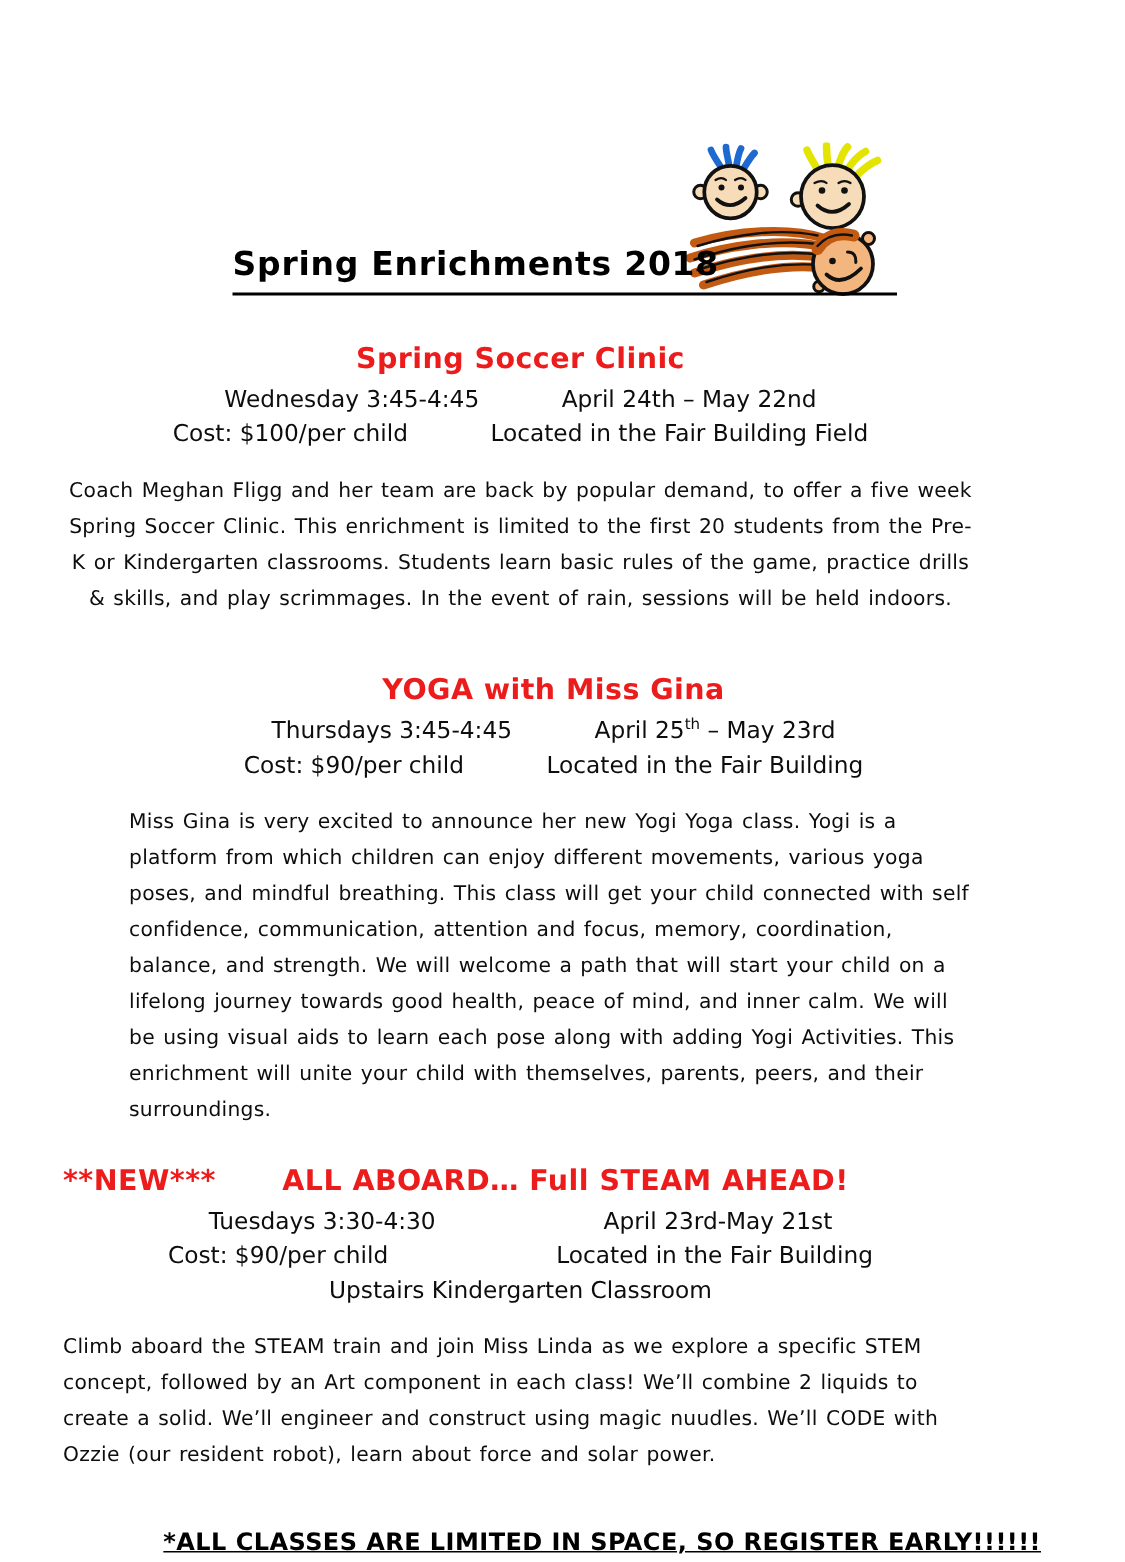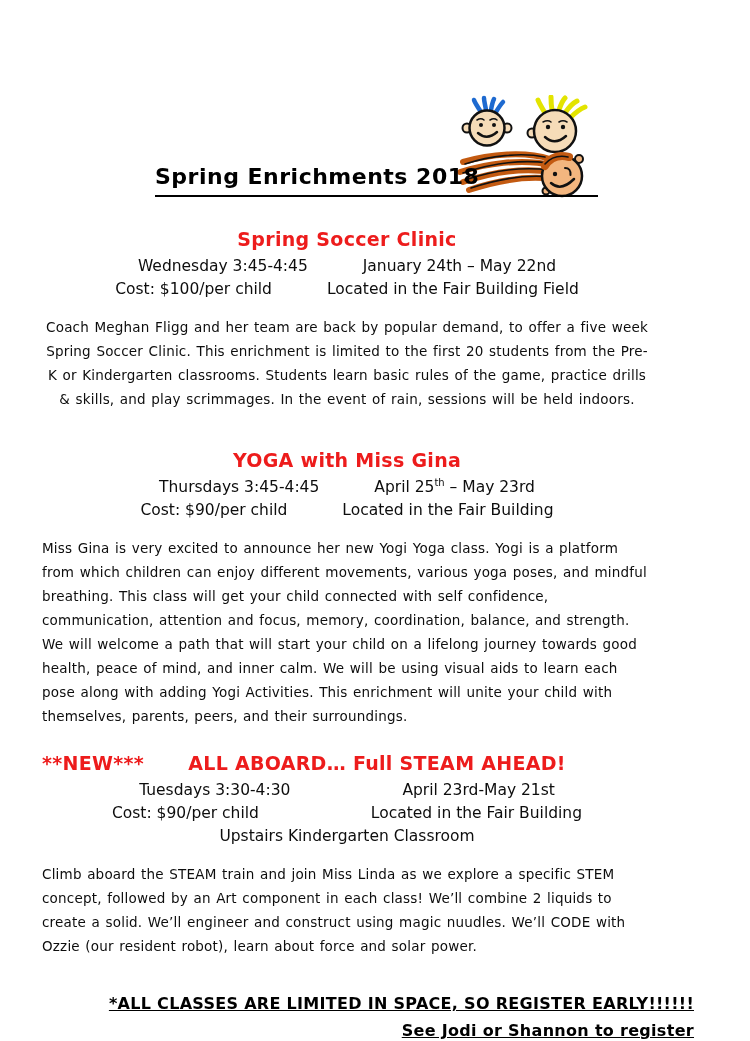--- a/index.html
+++ b/index.html
@@ -31,21 +31,21 @@
   .srow { display:flex; justify-content:center; gap:55px; }
   .srow.wide-gap { gap:112px; }
   .scell { white-space:nowrap; }
   sup.th { font-size:10px; vertical-align:super; line-height:0; }
   .body-text {
     font-size:13.5px; line-height:24px; margin:14px 42px 0;
     letter-spacing:0.2px; word-spacing:1px; color:#0d0d0d;
   }
   .center { text-align:center; }
   .section-soccer { margin-top:16px; }
-  .section-yoga   { margin-top:38px; }
+  .section-yoga   { margin-top:38px;padding-left:44px; }
   .section-steam  { margin-top:24px; }
   .steam-headrow { position:relative; }
   .new-badge {
     position:absolute; left:42px; top:0;
     color:#ED1C1C; font-size:19px; font-weight:600; letter-spacing:0.3px;
   }
   .steam-headrow .red-heading { margin-left:60px; }
   
   .footer { margin-top:32px; text-align:right; font-weight:bold; color:#000; }
   .footer-line { font-size:16px; line-height:27px; text-decoration:underline; letter-spacing:0.3px; }
@@ -110,21 +110,21 @@
     <div class="titlewrap">
       <h1 class="title">Spring Enrichments 2018</h1>
     </div>
   </div>
 
   <div class="section-soccer">
     <h2 class="red-heading">Spring Soccer Clinic</h2>
     <div class="sched">
       <div class="srow">
         <span class="scell">Wednesday 3:45-4:45</span>
-        <span class="scell">January 24th – May 22nd</span>
+        <span class="scell">April 24th – May 22nd</span>
       </div>
       <div class="srow">
         <span class="scell">Cost: $100/per child</span>
         <span class="scell">Located in the Fair Building Field</span>
       </div>
     </div>
     <p class="body-text center">Coach Meghan Fligg and her team are back by popular demand, to offer a five week Spring Soccer Clinic. This enrichment is limited to the first 20 students from the Pre-K or Kindergarten classrooms. Students learn basic rules of the game, practice drills &amp; skills, and play scrimmages. In the event of rain, sessions will be held indoors.</p>
   </div>
 
   <div class="section-yoga">

